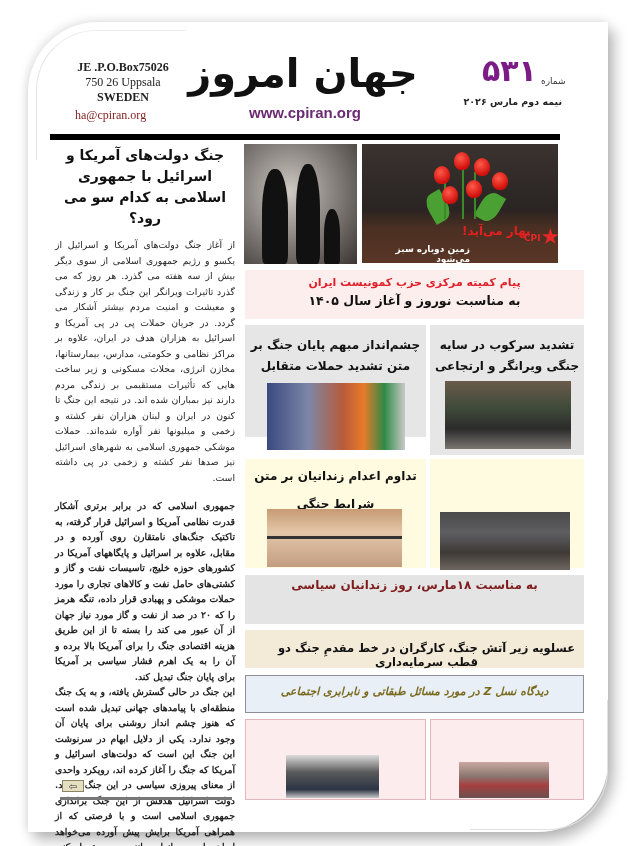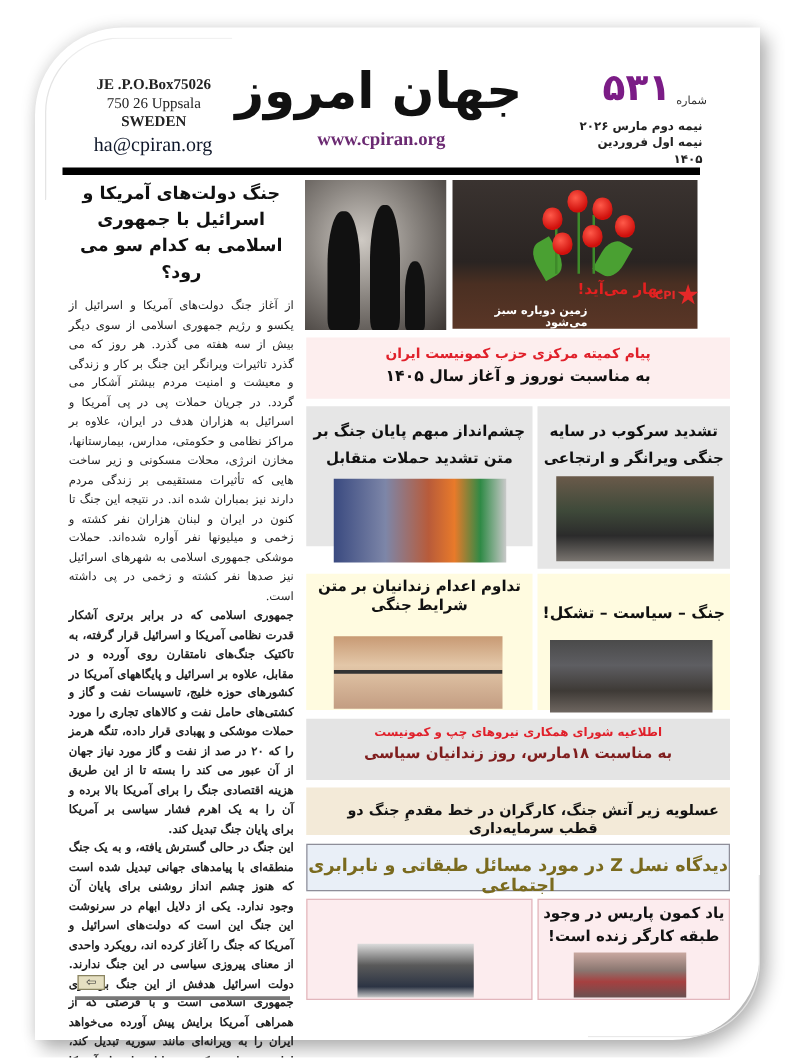--- a/index.html
+++ b/index.html
@@ -21,38 +21,38 @@
     position: absolute; left: 470px; top: 700px; width: 138px; height: 130px;
     border-right: 1px solid #e2e2e2; border-bottom: 1px solid #e2e2e2;
     border-radius: 0 0 60px 0;
   }
 
   
   .hdr-address { position: absolute; left: 68px; top: 60px; width: 110px; text-align: center;
     font-family: "Liberation Serif", serif; font-size: 12px; line-height: 15px; color: #222; }
   .hdr-address .bold { font-weight: bold; }
   .hdr-email { position: absolute; left: 75px; top: 108px; font-family: "Liberation Serif", serif;
-    font-size: 16px; color: #0f172a; }
+    font-size: 12px; color: #7f1d1d; }
   .hdr-title { position: absolute; left: 178px; top: 50px; width: 250px; text-align: center;
     font-family: "DejaVu Sans", sans-serif; font-weight: bold; font-size: 40px; color: #111;
     direction: rtl; letter-spacing: -1px; }
   .hdr-url { position: absolute; left: 225px; top: 104px; width: 160px; text-align: center;
-    font-family: Liberation Serif, serif; font-weight: bold; font-size: 15px; color: #6b2a72; }
+    font-family: Liberation Sans, sans-serif; font-weight: bold; font-size: 15px; color: #6b2a72; }
   .hdr-issue { position: absolute; left: 482px; top: 56px; direction: rtl; display: flex; align-items: flex-end; gap: 4px; }
   .hdr-issue .lbl { font-size: 9px; color: #333; }
   .hdr-issue .num { font-size: 30px; font-weight: bold; color: #7b1c86; line-height: 30px; }
   .hdr-dates { position: absolute; left: 462px; top: 95px; width: 100px; direction: rtl; text-align: right;
     font-size: 9.5px; font-weight: bold; line-height: 13px; color: #222; }
   .hdr-bar { position: absolute; left: 50px; top: 134px; width: 510px; height: 6px; background: #000; }
 
   
   .lead { position: absolute; left: 55px; top: 145px; width: 180px; direction: rtl; }
   .lead-title { text-align: center; font-weight: bold; font-size: 14px; line-height: 21px; color: #111; margin-bottom: 8px; }
   .lead-body { font-family: "DejaVu Serif", serif; font-size: 9.3px; line-height: 15.5px; color: #222; text-align: justify; }
-  .lead-body p { }
+  .lead-body p { margin-bottom: 13px; }
   .lead-body p.tight { margin-bottom: 0; font-weight: bold; }
   .next-arrow { position: absolute; left: 62px; top: 780px; width: 22px; height: 12px;
     background: #e5dfc1; border: 1px solid #8a8462; display: flex; align-items: center; justify-content: center;
     font-size: 10px; color: #333; cursor: pointer; }
   .lead-rule { position: absolute; left: 60px; top: 797px; width: 172px; height: 3px; background: #777; }
 
   
   .img-block { position: absolute; overflow: hidden; }
   .photo-family { left: 244px; top: 144px; width: 113px; height: 120px;
     background: radial-gradient(ellipse at 40% 40%, #cfcac4 0%, #8a8580 45%, #3a3532 100%); }
@@ -81,37 +81,37 @@
   .card-gray-r { left: 430px; top: 325px; width: 154px; height: 130px; background: #e6e6e6; }
   .card-gray-l .ttl { margin-top: 10px; }
   .card-gray-r .ttl { margin-top: 10px; }
   .card-gray-l .pic { left: 22px; top: 58px; width: 138px; height: 67px;
     background: linear-gradient(90deg, #3a4a80 0%, #7d86a8 30%, #b85b3a 55%, #e87a2a 70%, #2f8a46 85%, #c9c9c9 100%); }
   .card-gray-r .pic { left: 15px; top: 56px; width: 126px; height: 68px;
     background: linear-gradient(180deg, #6a5a4a 0%, #3f4a3a 40%, #2b2b2b 70%, #7a7570 100%); }
 
   .card-yel-l { left: 245px; top: 459px; width: 181px; height: 109px; background: #fffbe0; }
   .card-yel-r { left: 430px; top: 459px; width: 154px; height: 109px; background: #fffbe0; }
-  .card-yel-l .ttl { margin-top: 3px; line-height: 15px; }
+  .card-yel-l .ttl { margin-top: 3px; line-height: 28px; }
   .card-yel-r .ttl { margin-top: 20px; font-size: 12.5px; }
   .card-yel-l .pic { left: 22px; top: 50px; width: 135px; height: 58px;
     background: linear-gradient(180deg, #c89a74 0%, #e3c7a8 40%, #c39d82 100%); }
   .card-yel-l .pic .wire { position: absolute; left: 0; right: 0; top: 27px; height: 3px; background: #333; }
   .card-yel-r .pic { left: 10px; top: 53px; width: 130px; height: 58px;
     background: linear-gradient(180deg, #4a4a4a 0%, #5e5e62 35%, #3e3a36 70%, #6e6660 100%); }
 
   .box-gray-notice { left: 245px; top: 575px; width: 339px; height: 49px; background: #e4e4e4; }
   .box-gray-notice .l1 { font-weight: bold; font-size: 9.5px; color: #e0202a; margin-top: 6px; }
   .box-gray-notice .l2 { font-weight: bold; font-size: 12px; color: #7f1d1d; margin-top: 3px; }
 
   .box-beige { left: 245px; top: 630px; width: 339px; height: 38px; background: #f3ead8; padding-left: 24px; }
   .box-beige .l1 { font-weight: bold; font-size: 11.5px; color: #111; margin-top: 11px; }
 
   .box-blue { left: 245px; top: 675px; width: 339px; height: 38px; background: #e9eff7; border: 1px solid #8e8e99; }
-  .box-blue .l1 { font-weight: bold; font-size: 14px; color: #7a6a1e; margin-top: 9px; }
+  .box-blue .l1 { font-weight: bold; font-size: 11px; color: #7a6a1e; margin-top: 9px; font-style: italic; }
 
   .card-pink-l { left: 245px; top: 719px; width: 181px; height: 81px; background: #fcecee; border: 1px solid #e2b6bc; }
   .card-pink-r { left: 430px; top: 719px; width: 154px; height: 81px; background: #fcecee; border: 1px solid #e2b6bc; }
   .card-pink-l .ttl { margin-top: 2px; font-size: 12px; }
   .card-pink-r .ttl { margin-top: 1px; font-size: 12px; line-height: 19px; }
   .card-pink-l .pic { left: 40px; top: 35px; width: 93px; height: 43px;
     background: linear-gradient(180deg, #dcdcdc 0%, #5a5a5a 40%, #2c3444 80%, #c9c9c9 100%); }
   .card-pink-r .pic { left: 28px; top: 42px; width: 90px; height: 36px;
     background: linear-gradient(180deg, #c9a8a0 0%, #8a7670 40%, #a64040 65%, #6a5050 100%); }
 
@@ -131,21 +131,20 @@
 </div>
 <a class="hdr-email">ha@cpiran.org</a>
 <div class="hdr-title">جهان امروز</div>
 <a class="hdr-url">www.cpiran.org</a>
 <div class="hdr-issue">
   <span class="lbl">شماره</span>
   <span class="num">۵۳۱</span>
 </div>
 <div class="hdr-dates">
   <div>نیمه دوم مارس ۲۰۲۶</div>
-  <div>نیمه اول فروردین ۱۴۰۵</div>
 </div>
 <div class="hdr-bar"></div>
 
 <div class="lead">
   <div class="lead-title">جنگ دولت‌های آمریکا و اسرائیل با جمهوری اسلامی به کدام سو می رود؟</div>
   <div class="lead-body">
     <p>از آغاز جنگ دولت‌های آمریکا و اسرائیل از یکسو و رژیم جمهوری اسلامی از سوی دیگر بیش از سه هفته می گذرد. هر روز که می گذرد تاثیرات ویرانگر این جنگ بر کار و زندگی و معیشت و امنیت مردم بیشتر آشکار می گردد. در جریان حملات پی در پی آمریکا و اسرائیل به هزاران هدف در ایران، علاوه بر مراکز نظامی و حکومتی، مدارس، بیمارستانها، مخازن انرژی، محلات مسکونی و زیر ساخت هایی که تأثیرات مستقیمی بر زندگی مردم دارند نیز بمباران شده اند. در نتیجه این جنگ تا کنون در ایران و لبنان هزاران نفر کشته و زخمی و میلیونها نفر آواره شده‌اند. حملات موشکی جمهوری اسلامی به شهرهای اسرائیل نیز صدها نفر کشته و زخمی در پی داشته است.</p>
     <p class="tight">جمهوری اسلامی که در برابر برتری آشکار قدرت نظامی آمریکا و اسرائیل قرار گرفته، به تاکتیک جنگ‌های نامتقارن روی آورده و در مقابل، علاوه بر اسرائیل و پایگاههای آمریکا در کشورهای حوزه خلیج، تاسیسات نفت و گاز و کشتی‌های حامل نفت و کالاهای تجاری را مورد حملات موشکی و پهبادی قرار داده، تنگه هرمز را که ۲۰ در صد از نفت و گاز مورد نیاز جهان از آن عبور می کند را بسته تا از این طریق هزینه اقتصادی جنگ را برای آمریکا بالا برده و آن را به یک اهرم فشار سیاسی بر آمریکا برای پایان جنگ تبدیل کند.</p>
     <p class="tight">این جنگ در حالی گسترش یافته، و به یک جنگ منطقه‌ای با پیامدهای جهانی تبدیل شده است که هنوز چشم انداز روشنی برای پایان آن وجود ندارد. یکی از دلایل ابهام در سرنوشت این جنگ این است که دولت‌های اسرائیل و آمریکا که جنگ را آغاز کرده اند، رویکرد واحدی از معنای پیروزی سیاسی در این جنگ ندارند. دولت اسرائیل هدفش از این جنگ براندازی جمهوری اسلامی است و با فرصتی که از همراهی آمریکا برایش پیش آورده می‌خواهد ایران را به ویرانه‌ای مانند سوریه تبدیل کند، اما روشن است که در تحلیل نهایی از آمریکا پیروی خواهد کرد. ترامپ پشت‌سرهم حرفهای ضد و نقیض می زند. یک روز بیانیه کاخ سفید به «نابودی موشک‌های</p>
   </div>
@@ -192,36 +191,33 @@
   <div class="pic"></div>
 </div>
 
 <div class="card card-yel-l">
   <div class="ttl">تداوم اعدام زندانیان بر متن شرایط جنگی</div>
   <div class="pic">
       <div class="wire"></div>
     </div>
 </div>
 <div class="card card-yel-r">
-  <div class="ttl">جنگ – سیاست – تشکل!</div>
   <div class="pic"></div>
 </div>
 
 <div class="box box-gray-notice">
-  <div class="l1">اطلاعیه شورای همکاری نیروهای چپ و کمونیست</div>
   <div class="l2">به مناسبت ۱۸مارس، روز زندانیان سیاسی</div>
 </div>
 
 <div class="box box-beige">
   <div class="l1">عسلویه زیر آتش جنگ، کارگران در خط مقدمِ جنگ دو قطب سرمایه‌داری</div>
 </div>
 
 <div class="box box-blue">
   <div class="l1">دیدگاه نسل Z در مورد مسائل طبقاتی و نابرابری اجتماعی</div>
 </div>
 
 <div class="card card-pink-l">
   <div class="pic"></div>
 </div>
 <div class="card card-pink-r">
-  <div class="ttl">یاد کمون پاریس در وجود طبقه کارگر زنده است!</div>
   <div class="pic"></div>
 </div>
 
 </body></html>

